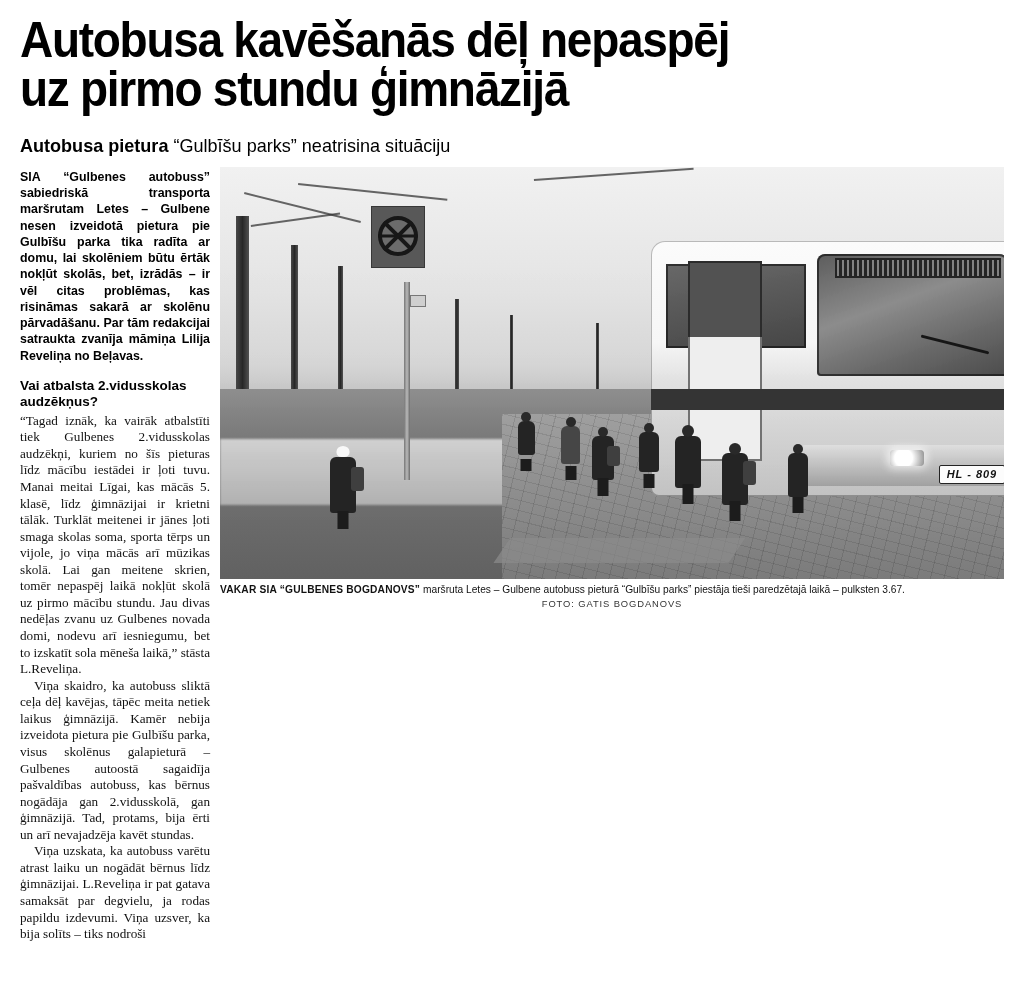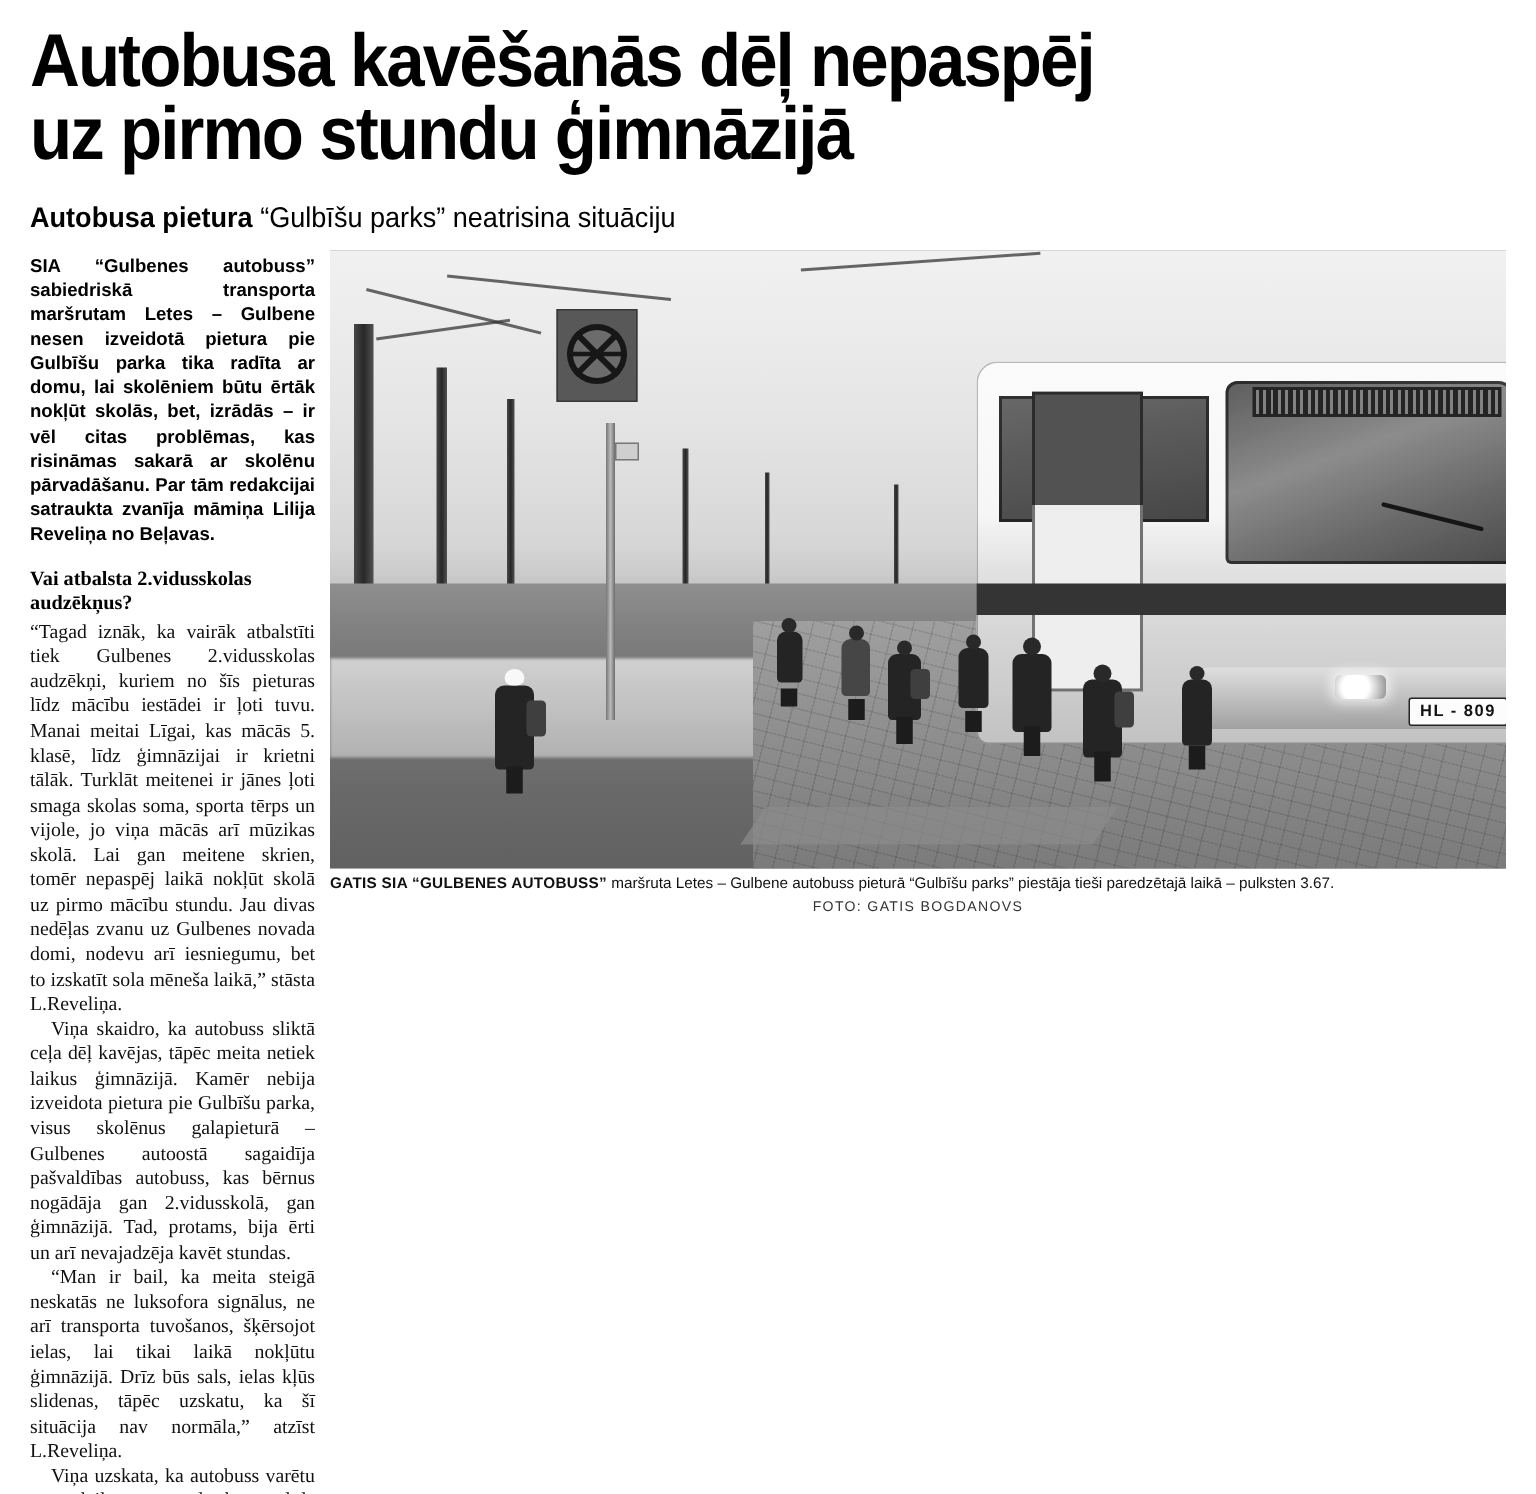--- a/index.html
+++ b/index.html
@@ -61,21 +61,21 @@
   .lead-text {
     font-family: "Liberation Sans", sans-serif;
     font-weight: bold;
     font-size: 12.4px;
     line-height: 1.31;
     text-align: justify;
     color: #000;
     margin: 2px 0 0 0;
   }
   .q-head {
-    font-family: Liberation Serif, serif;
+    font-family: Liberation Sans, sans-serif;
     font-weight: bold;
     font-size: 13.5px;
     line-height: 1.18;
     margin: 14px 0 3px 0;
     color: #000;
   }
   .serif-body {
     font-family: "Liberation Serif", serif;
     font-size: 13.2px;
     line-height: 1.255;
@@ -182,20 +182,21 @@
     background:#cfcfcf; border:2px solid #444;
     transform: rotate(0deg);
   }
   
   .bus {
     position:absolute; right:-2%; top:18%;
     width:47%; height:62%;
     background: linear-gradient(180deg,#f2f2f2 0%,#ededed 40%,#dadada 55%,#cfcfcf 72%,#bdbdbd 100%);
     border-radius: 14px 18px 8px 8px;
     box-shadow: inset 0 0 0 1px rgba(0,0,0,.25);
+    font-style: italic;
   }
   .bus-windshield {
     position:absolute; right:3%; top:5%; width:52%; height:48%;
     background: linear-gradient(160deg,#5f5f5f,#8b8b8b 40%,#6b6b6b 70%,#4f4f4f);
     border-radius: 8px 10px 4px 4px;
     box-shadow: inset 0 0 0 2px rgba(25,25,25,.65);
   }
   .bus-dest {
     position:absolute; right:5%; top:6.5%; width:45%; height:8%;
     background:#2b2b2b;
@@ -302,21 +303,20 @@
   </div>
 
   <div class="topband">
 
     <div class="lead-col">
       <p class="lead-text">SIA “Gulbenes autobuss” sabiedriskā transporta maršrutam Letes – Gulbene nesen izveidotā pietura pie Gulbīšu parka tika radīta ar domu, lai skolēniem būtu ērtāk nokļūt skolās, bet, izrādās – ir vēl citas problēmas, kas risināmas sakarā ar skolēnu pārvadāšanu. Par tām redakcijai satraukta zvanīja māmiņa Lilija Reveliņa no Beļavas.</p>
 
       <h2 class="q-head">Vai atbalsta 2.vidusskolas audzēkņus?</h2>
       <p class="serif-body">“Tagad iznāk, ka vairāk atbalstīti tiek Gulbenes 2.vidusskolas audzēkņi, kuriem no šīs pieturas līdz mācību iestādei ir ļoti tuvu. Manai meitai Līgai, kas mācās 5. klasē, līdz ģimnāzijai ir krietni tālāk. Turklāt meitenei ir jānes ļoti smaga skolas soma, sporta tērps un vijole, jo viņa mācās arī mūzikas skolā. Lai gan meitene skrien, tomēr nepaspēj laikā nokļūt skolā uz pirmo mācību stundu. Jau divas nedēļas zvanu uz Gulbenes novada domi, nodevu arī iesniegumu, bet to izskatīt sola mēneša laikā,” stāsta L.Reveliņa.</p>
       <p class="serif-body">Viņa skaidro, ka autobuss sliktā ceļa dēļ kavējas, tāpēc meita netiek laikus ģimnāzijā. Kamēr nebija izveidota pietura pie Gulbīšu parka, visus skolēnus galapieturā – Gulbenes autoostā sagaidīja pašvaldības autobuss, kas bērnus nogādāja gan 2.vidusskolā, gan ģimnāzijā. Tad, protams, bija ērti un arī nevajadzēja kavēt stundas.</p>
-      <p class="serif-body">“Man ir bail, ka meita steigā neskatās ne luksofora signālus, ne arī transporta tuvošanos, šķērsojot ielas, lai tikai laikā nokļūtu ģimnāzijā. Drīz būs sals, ielas kļūs slidenas, tāpēc uzskatu, ka šī situācija nav normāla,” atzīst L.Reveliņa.</p>
       <p class="serif-body">Viņa uzskata, ka autobuss varētu atrast laiku un nogādāt bērnus līdz ģimnāzijai. L.Reveliņa ir pat gatava samaksāt par degvielu, ja rodas papildu izdevumi. Viņa uzsver, ka bija solīts – tiks nodroši</p>
     </div>
 
     <div class="photo-wrap">
       <div class="photo">
         <div class="ph-sky"></div>
 
         <div class="tree" style="left:2%;bottom:30%;width:13px;height:58%;"></div>
         <div class="tree" style="left:9%;bottom:33%;width:7px;height:48%;"></div>
         <div class="tree" style="left:15%;bottom:34%;width:5px;height:42%;"></div>
@@ -390,19 +390,19 @@
           <div class="legs" style="height:20px;"></div>
           <div class="backpack" style="right:-8px;top:16%;height:24px;"></div>
         </div>
         <div class="person" style="left:72.5%;bottom:20%;width:20px;height:44px;">
           <div class="head"></div>
           <div class="legs" style="height:16px;"></div>
         </div>
       </div>
 
       <div class="caption">
-        <span class="cap-lead">GATIS SIA “GULBENES AUTOBUSS”</span><span> maršruta Letes – Gulbene autobuss pieturā “Gulbīšu parks” piestāja tieši paredzētajā laikā – pulksten 3.67.</span>
+        <span class="cap-lead">VAKAR SIA “GULBENES BOGDANOVS”</span><span> maršruta Letes – Gulbene autobuss pieturā “Gulbīšu parks” piestāja tieši paredzētajā laikā – pulksten 3.67.</span>
       </div>
       <div class="credit">FOTO: GATIS BOGDANOVS</div>
     </div>
   </div>
 
 </div>
 
 </body></html>

